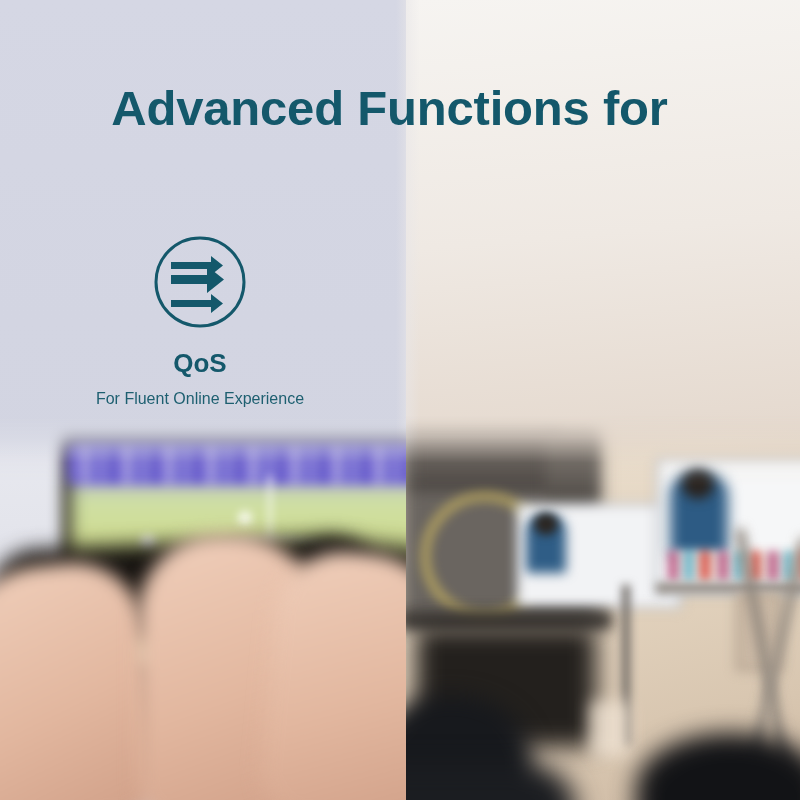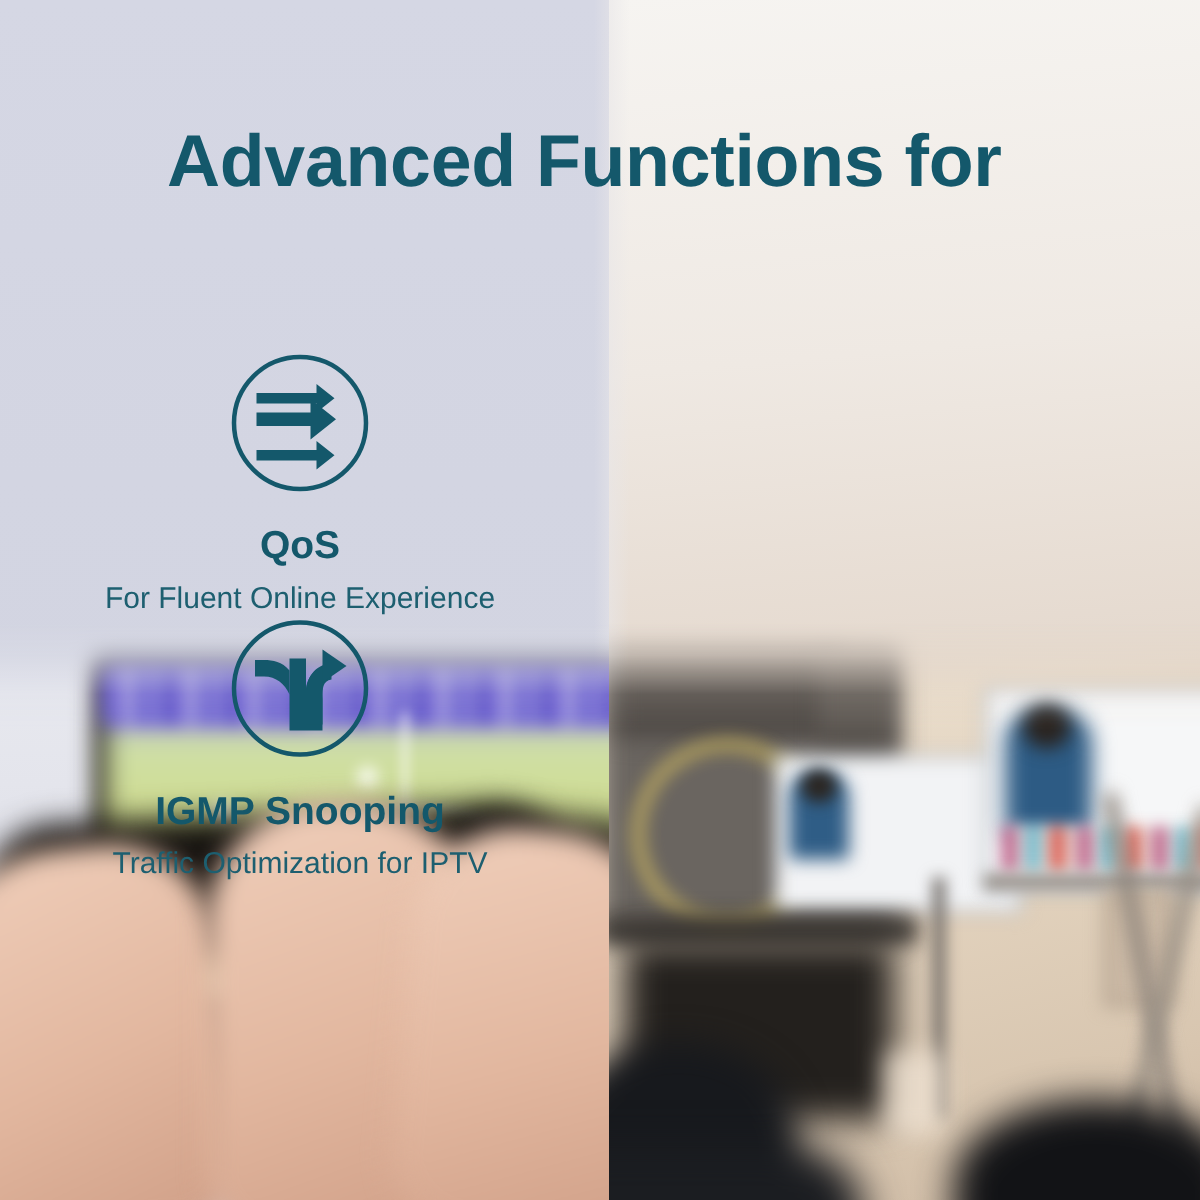--- a/index.html
+++ b/index.html
@@ -91,21 +91,21 @@
   .headline span{display:block;}
 
   
   .features{position:absolute;left:0;top:232px;width:800px;display:flex;flex-direction:column;}
   .feature{width:400px;display:flex;flex-direction:column;align-items:center;}
   .icon-wrap{width:100px;height:100px;display:flex;align-items:center;justify-content:center;}
   .feat-title{
     margin-top:16px;color:#14586b;font-size:26px;font-weight:700;line-height:30px;
   }
   .feat-sub{
-    margin-top:11px;color:#1d5f70;font-size:20px;font-weight:400;line-height:20px;
+    margin-top:11px;color:#1d5f70;font-size:16px;font-weight:400;line-height:20px;
   }
 </style>
 </head>
 <body>
 
 <div class="stage">
 
   <div class="bg">
     <div class="bg-left"></div>
     <div class="bg-right"></div>
@@ -176,33 +176,15 @@
 
           <path d="M19 41 h36 v-9 l17 13.5 -17 13.5 v-9 h-36 z" fill="#14586b"></path>
 
           <path d="M19 66 h40 v-6 l12 9.5 -12 9.5 v-6 h-40 z" fill="#14586b"></path>
         </svg>
       </div>
       <div class="feat-title">QoS</div>
       <div class="feat-sub">For Fluent Online Experience</div>
     </div>
 
-    <div class="feature">
-      <div class="icon-wrap">
-        <svg width="96" height="96" viewBox="0 0 96 96" aria-hidden="true">
-          <circle cx="48" cy="48" r="44" fill="none" stroke="#14586b" stroke-width="3"></circle>
-
-          <rect x="41" y="28" width="11" height="48" fill="#14586b"></rect>
-
-          <path d="M41 36 C 36 30, 30 29, 24 29 L 18 29 L 18 40 L 24 40 C 32 40, 38 45, 41 52 Z" fill="#14586b"></path>
-
-          <path d="M52 76 L52 52 C 52 40, 58 33, 68 31 L 68 42 C 62 43, 63 49, 63 55 L 63 76 Z" fill="#14586b" transform="translate(0,0)"></path>
-          <path d="M52 72 L52 50 C 52 40, 59 33, 69 32 L 69 42 C 63 43, 63 48, 63 54 L 63 72 Z" fill="#14586b"></path>
-
-          <path d="M63 22 L79 33 L63 44 Z" fill="#14586b"></path>
-        </svg>
-      </div>
-      <div class="feat-title">IGMP Snooping</div>
-      <div class="feat-sub">Traffic Optimization for IPTV</div>
-    </div>
 
   </div>
 </div>
 
 </body></html>

